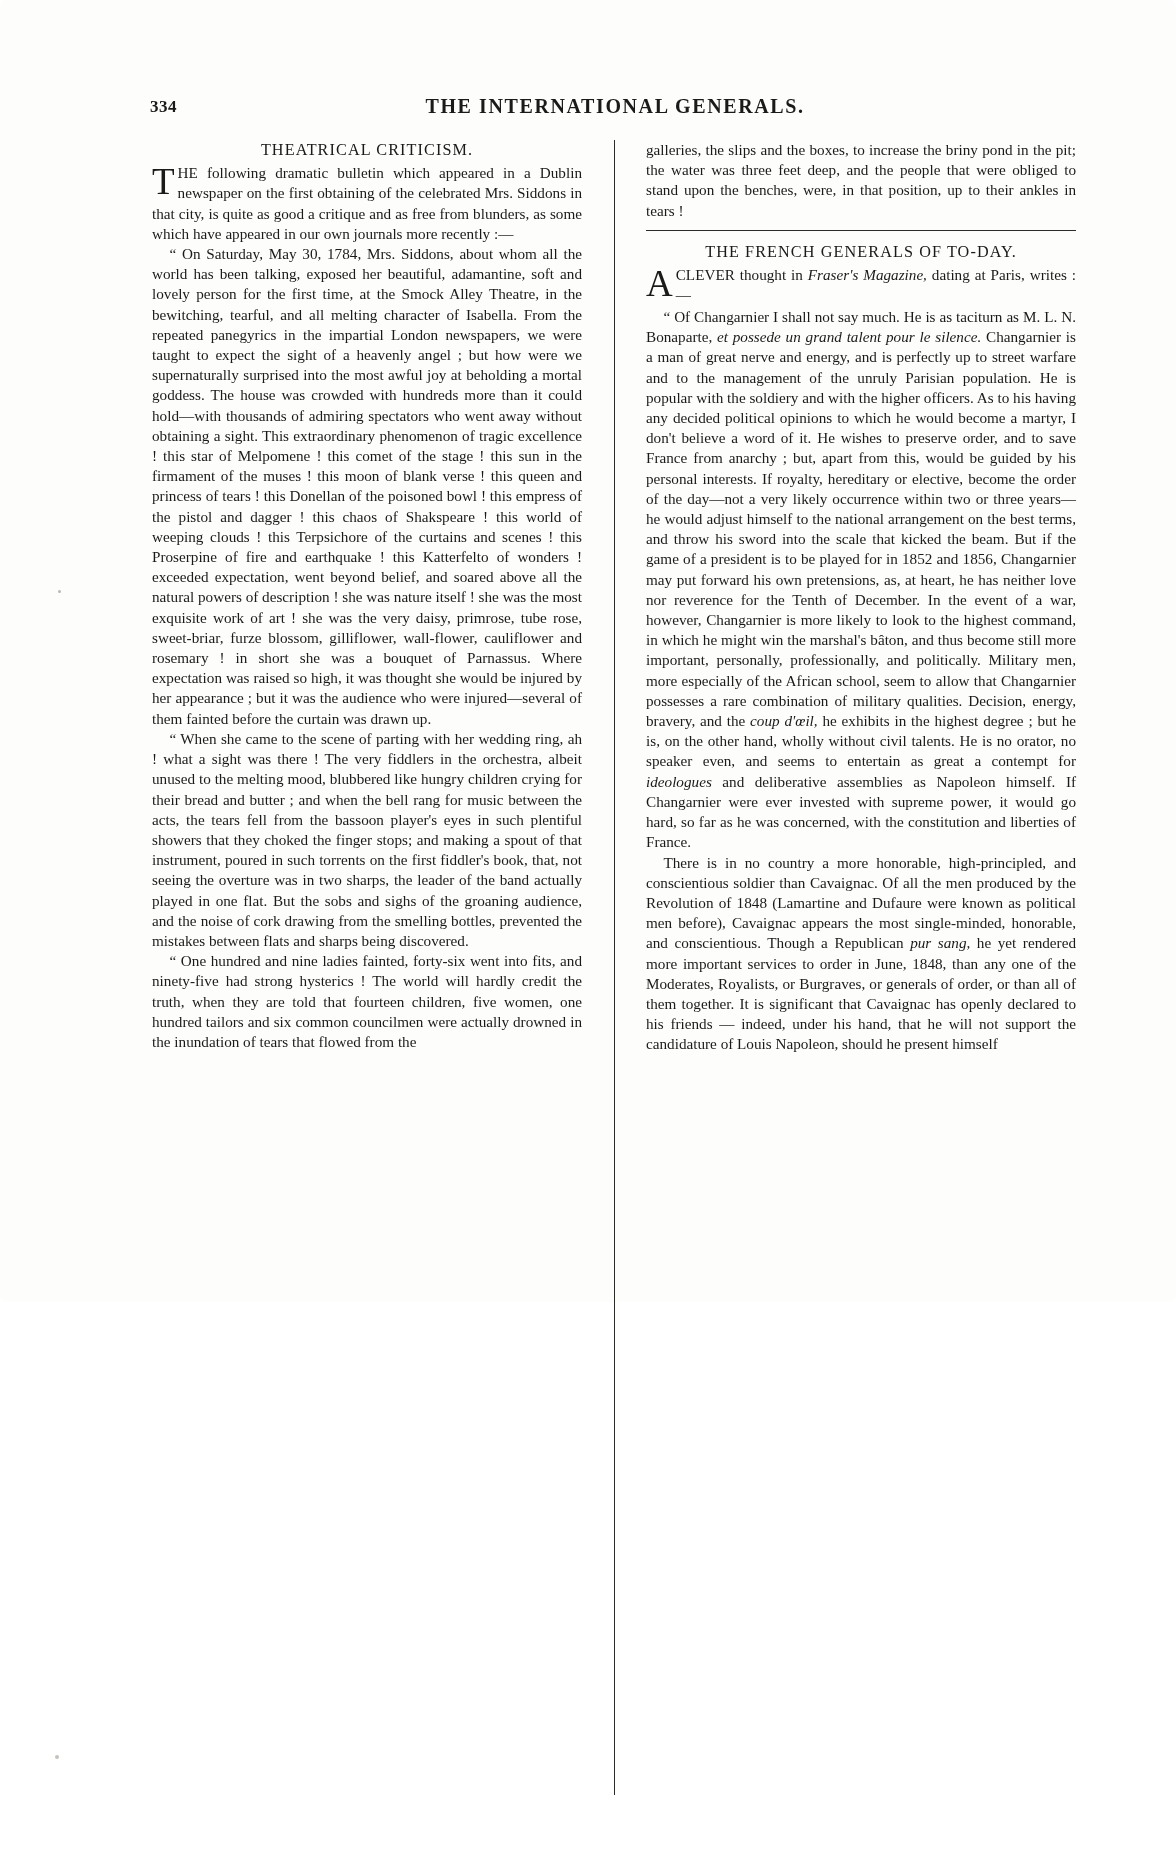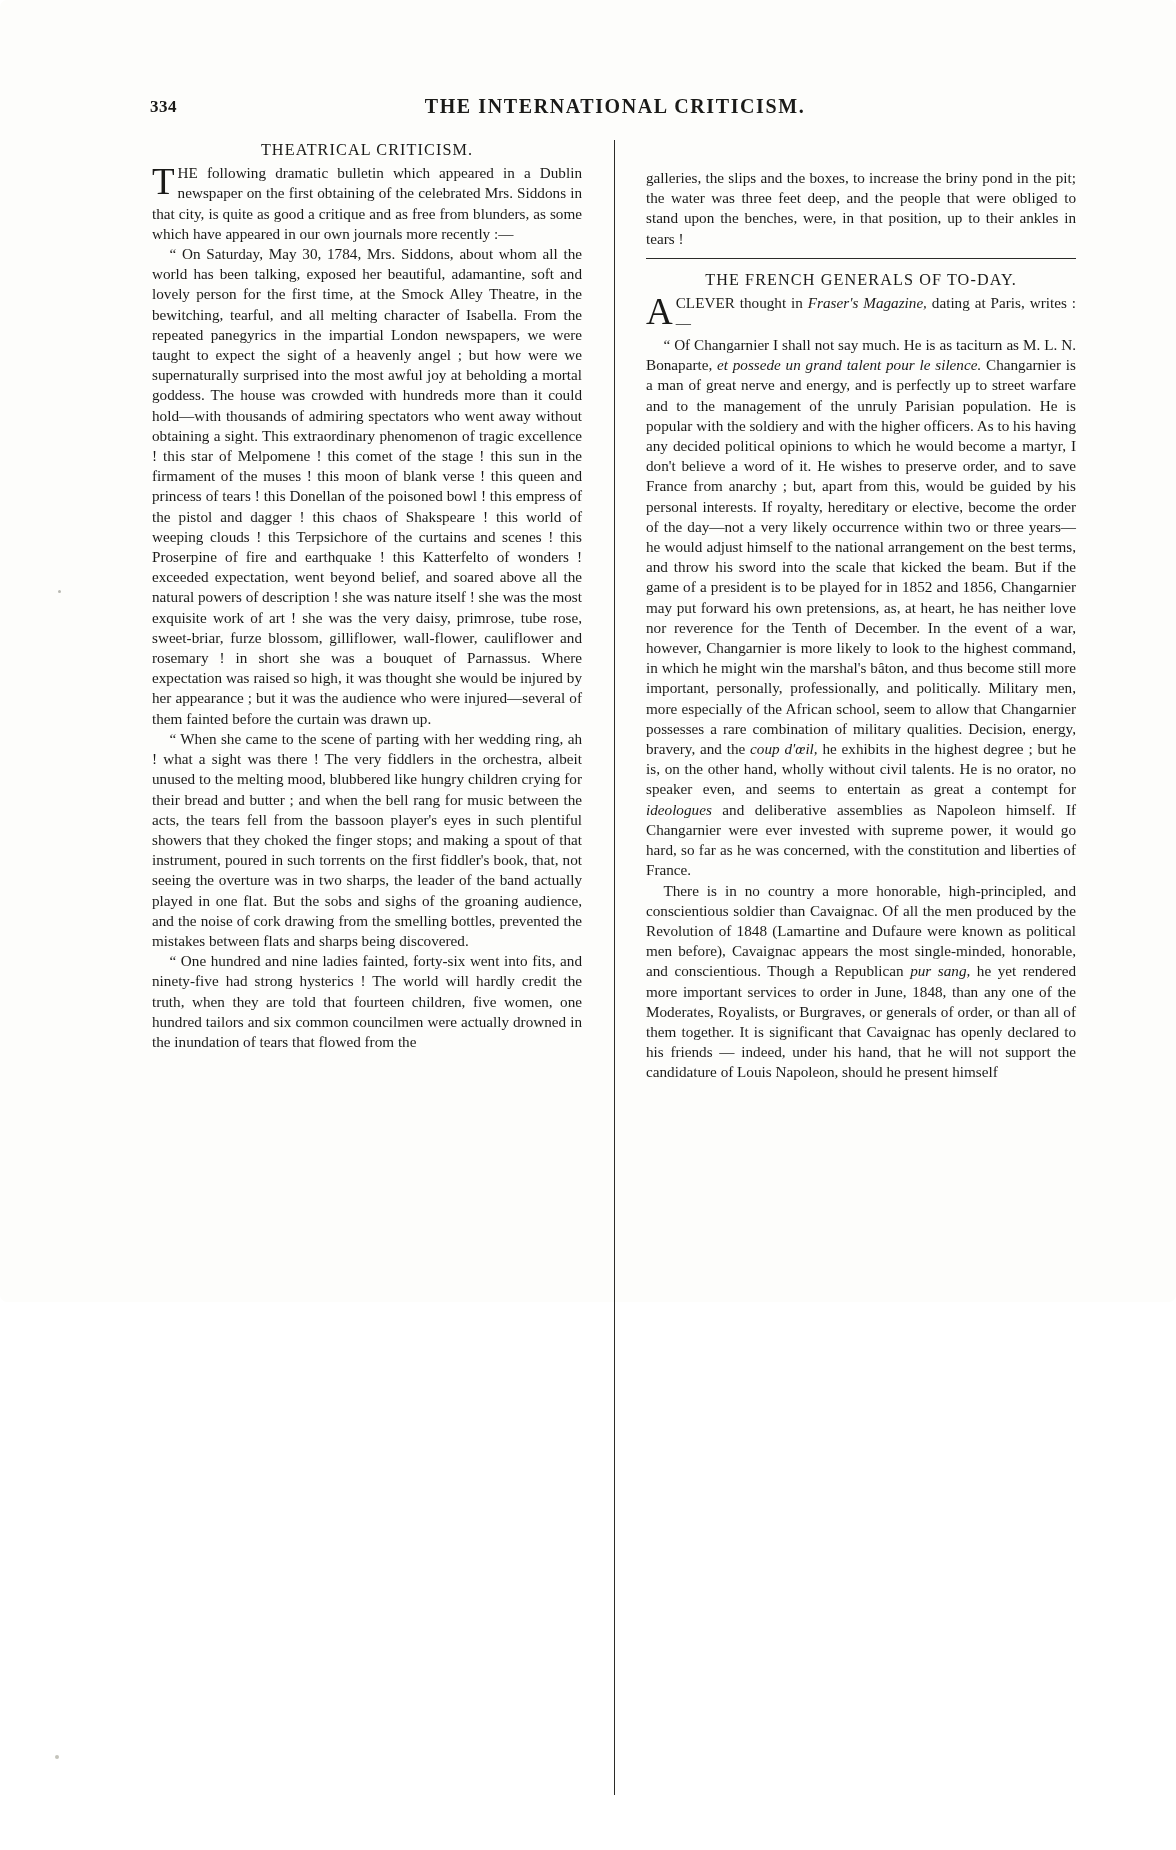--- a/index.html
+++ b/index.html
@@ -81,21 +81,21 @@
     letter-spacing: 1.1px;
     text-align: center;
     margin: 0 0 3px 0;
     padding: 0;
   }
   p {
     margin: 0;
     padding: 0;
     text-indent: 1.15em;
   }
-  p.noindent { text-indent: 0; margin-top: 28px; }
+  p.noindent { text-indent: 0; }
   .dropcap-para {
     position: relative;
     min-height: 42px;
     text-indent: 0;
   }
   .dropcap {
     float: left;
     font-size: 37px;
     line-height: 30px;
     padding: 4px 3px 0 0;
@@ -130,21 +130,21 @@
 </head>
 <body>
 
 <div class="page">
 
   <div class="edge-mark"></div>
   <div class="edge-mark2"></div>
 
   <div class="header">
     <div class="folio">334</div>
-    <div class="running-title">THE INTERNATIONAL CRITICISM.</div>
+    <div class="running-title">THE INTERNATIONAL GENERALS.</div>
   </div>
 
   <div class="columns">
 
     <div class="rule"></div>
 
     <div class="col col-left">
       <h2 class="sec-title">THEATRICAL CRITICISM.</h2>
 
       <p class="dropcap-para">

